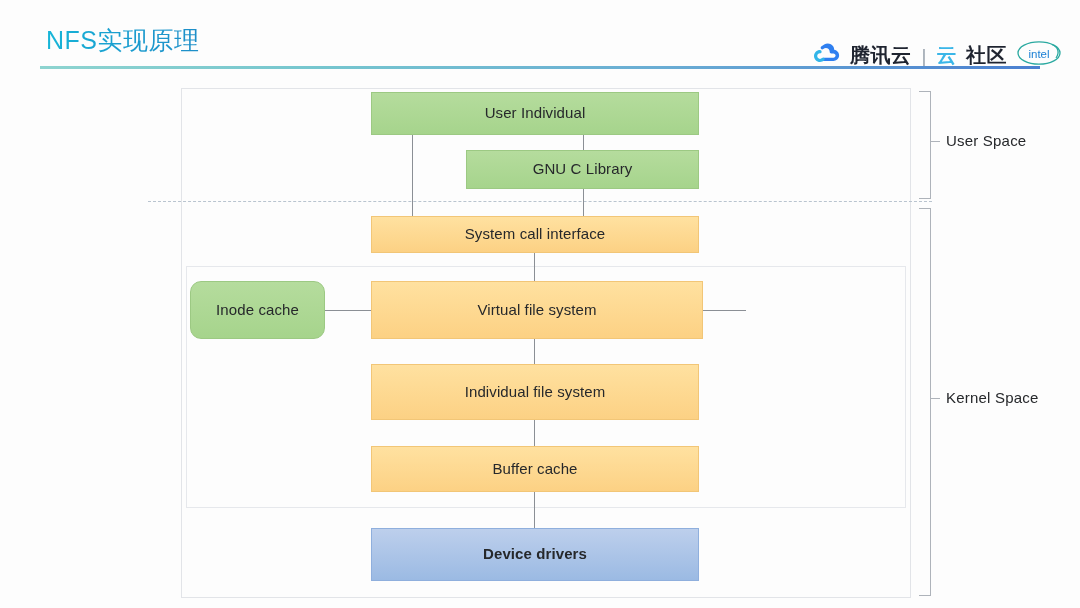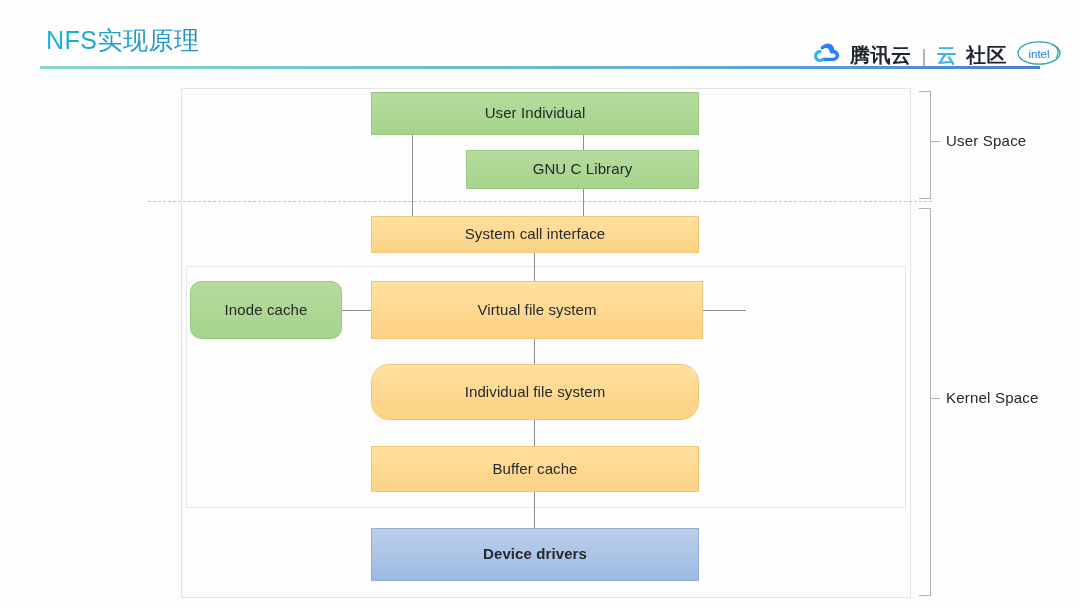--- a/index.html
+++ b/index.html
@@ -251,30 +251,30 @@
   </div>
 
   <div class="node green" style="left:466px; top:150px; width:233px; height:39px;">
     <span>GNU C Library</span>
   </div>
 
   <div class="node orange" style="left:371px; top:216px; width:328px; height:37px;">
     <span>System call interface</span>
   </div>
 
-  <div class="node green rounded" style="left:190px; top:281px; width:152px; height:58px;">
+  <div class="node green rounded" style="left:190px; top:281px; width:135px; height:58px;">
     <span>Inode cache</span>
   </div>
 
   <div class="node orange" style="left:371px; top:281px; width:332px; height:58px;">
     <span>Virtual file system</span>
   </div>
 
 
-  <div class="node orange" style="left:371px; top:364px; width:328px; height:56px;border-radius:18px;">
+  <div class="node orange" style="left:371px; top:364px; width:328px; height:56px;">
     <span>Individual file system</span>
   </div>
 
   <div class="node orange" style="left:371px; top:446px; width:328px; height:46px;">
     <span>Buffer cache</span>
   </div>
 
   <div class="node blue" style="left:371px; top:528px; width:328px; height:53px;font-weight:bold;">
     <span>Device drivers</span>
   </div>

